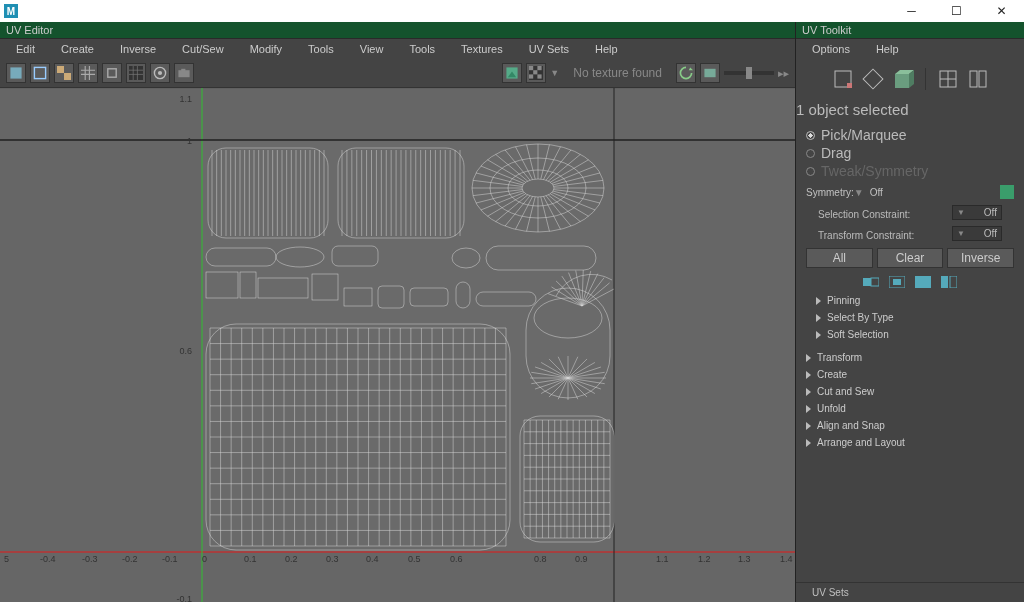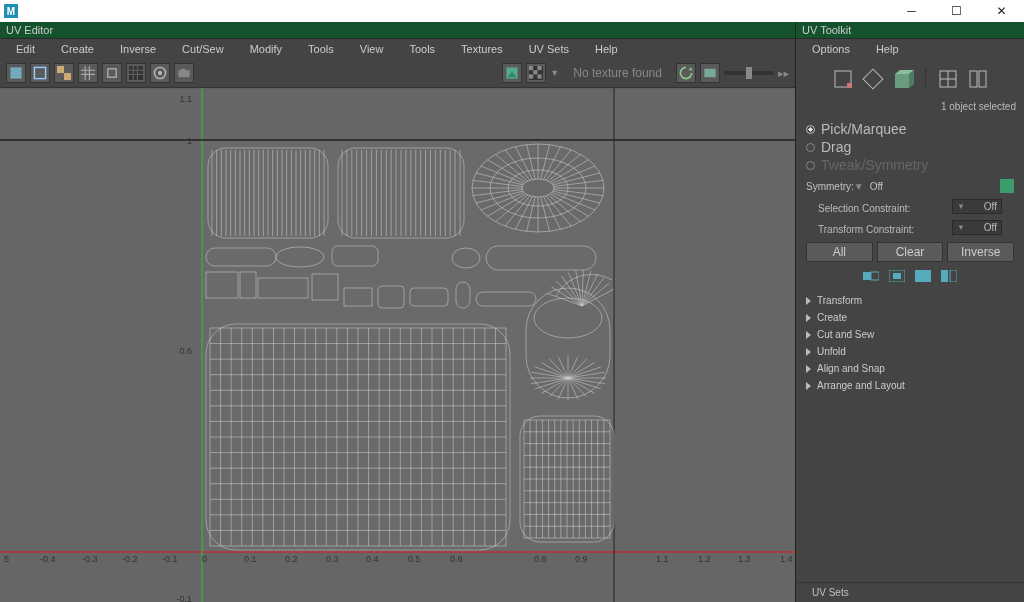--- a/index.html
+++ b/index.html
@@ -29,21 +29,21 @@
 .slider-thumb { position: absolute; top: -4px; left: 22px; width: 6px; height: 12px; background: #888; }
 
 .viewport { flex: 1; background: #666; position: relative; overflow: hidden; }
 .viewport svg { position: absolute; top: 0; left: 0; }
 
 
 .uv-toolkit { width: 228px; background: #444; display: flex; flex-direction: column; }
 .tk-icons { display: flex; justify-content: center; gap: 6px; padding: 8px 0; align-items: center; }
 .tk-icon { width: 24px; height: 24px; display: flex; align-items: center; justify-content: center; cursor: pointer; }
 .tk-divider { width: 1px; height: 22px; background: #333; margin: 0 4px; }
-.sel-info { text-align: right; font-size: 10px; color: #bbb; padding: 2px 8px 6px; }
+.sel-info { text-align: left; font-size: 15px; color: #bbb; padding: 2px 0 6px; }
 .radio-group { padding: 2px 10px; }
 .radio-row { display: flex; align-items: center; gap: 6px; padding: 1px 0; font-size: 14px; color: #bbb; }
 .radio-row.dim { color: #666; }
 .radio { width: 9px; height: 9px; border-radius: 50%; border: 1px solid #888; }
 .radio.on { background: radial-gradient(circle,#ddd 0 40%,transparent 45%); border-color:#bbb; }
 
 .opt-row { display: flex; align-items: flex-end; padding: 3px 22px; font-size: 10px; color: #bbb; }
 .opt-row .lbl { flex: 1; }
 .opt-row .dd { width: 50px; background: #3a3a3a; border: 1px solid #2a2a2a; padding: 1px 4px; margin-left: 6px; display: flex; justify-content: space-between; align-items: center; }
 .opt-row .dd .arr { font-size: 8px; color: #888; }
@@ -557,20 +557,34 @@
         </svg>
       <svg class="ic" viewBox="0 0 16 12">
           <rect x="0" y="0" width="16" height="12" fill="#5ab"></rect>
         </svg>
       <svg class="ic" viewBox="0 0 16 12">
           <rect x="0" y="0" width="7" height="12" fill="#5ab"></rect>
           <rect x="9" y="0" width="7" height="12" fill="none" stroke="#5ab"></rect>
         </svg>
     </div>
 
+    <div id="sections-inner">
+        <div class="section ind">
+          <span class="tri"></span>
+          <span>Pinning</span>
+        </div>
+        <div class="section ind">
+          <span class="tri"></span>
+          <span>Select By Type</span>
+        </div>
+        <div class="section ind">
+          <span class="tri"></span>
+          <span>Soft Selection</span>
+        </div>
+      </div>
     <div style="height:6px"></div>
     <div id="sections-outer">
         <div class="section">
           <span class="tri"></span>
           <span>Transform</span>
         </div>
         <div class="section">
           <span class="tri"></span>
           <span>Create</span>
         </div>

